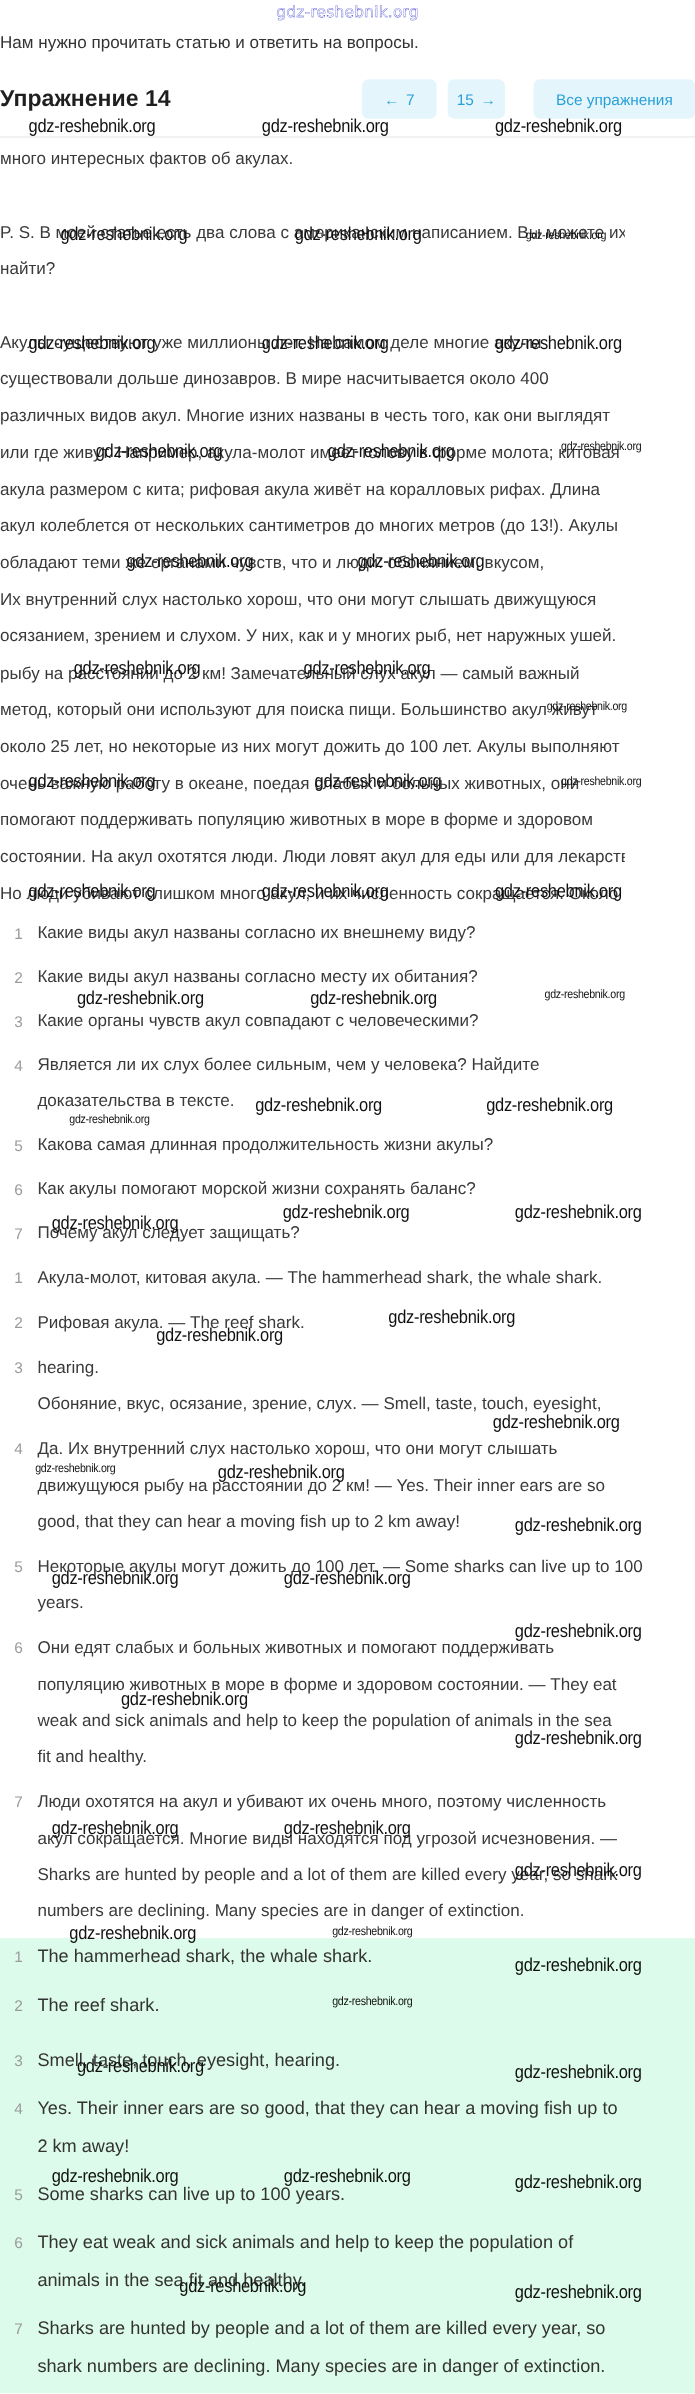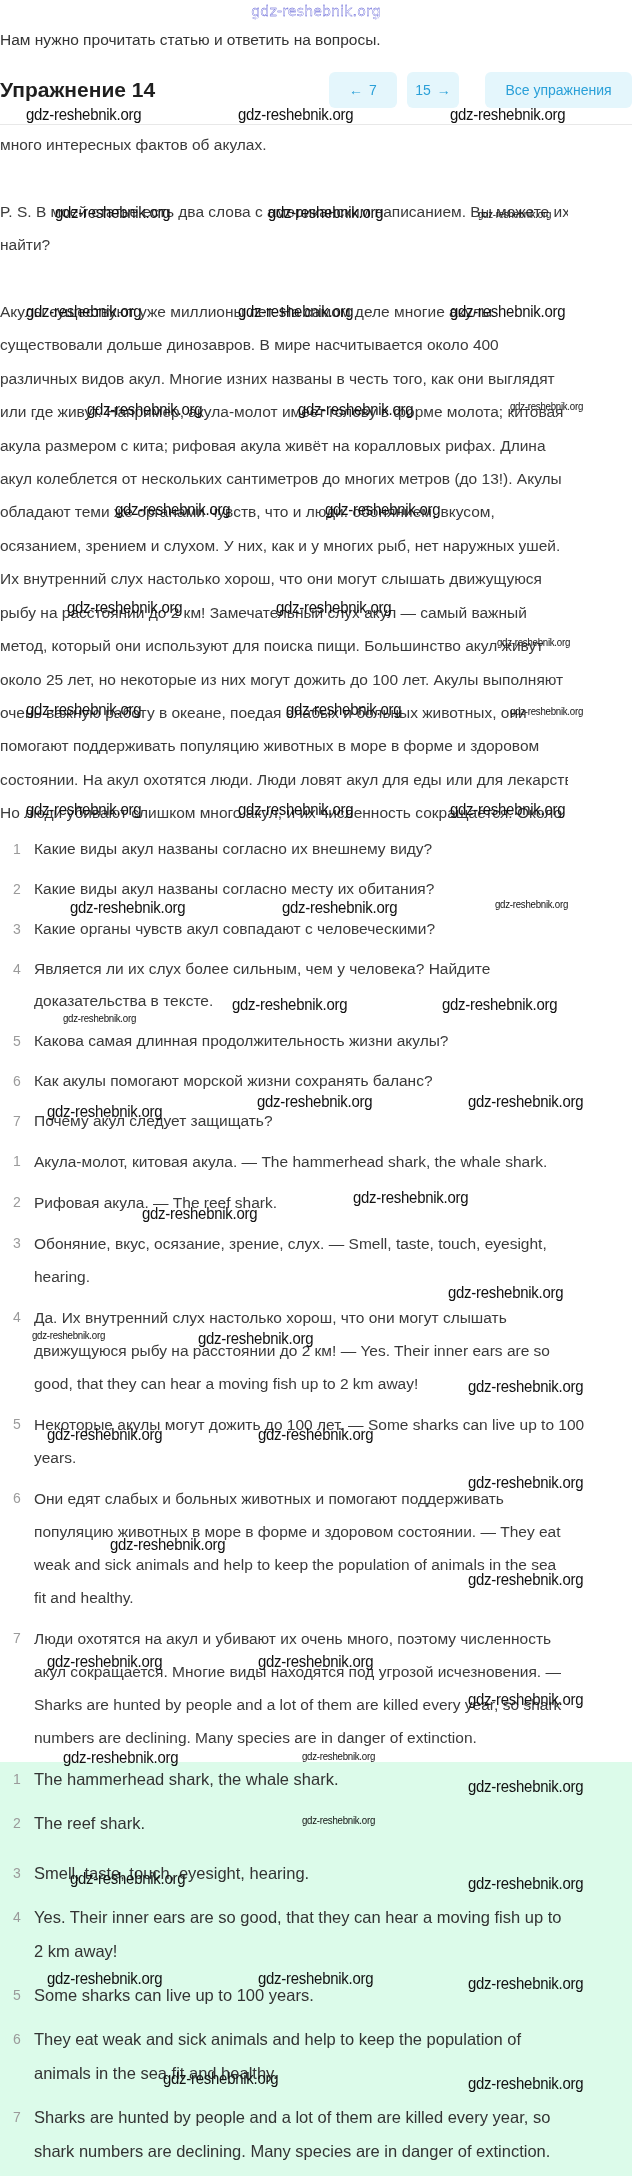--- a/index.html
+++ b/index.html
@@ -99,22 +99,22 @@
       <span class="line">P. S. В моей статье есть два слова с американским написанием. Вы можете их</span>
       <span class="line">найти?</span>
       <span class="line">&nbsp;</span>
       <span class="line">Акулы существуют уже миллионы лет. На самом деле многие акулы</span>
       <span class="line">существовали дольше динозавров. В мире насчитывается около 400</span>
       <span class="line">различных видов акул. Многие изних названы в честь того, как они выглядят</span>
       <span class="line">или где живут. Например, акула-молот имеет голову в форме молота; китовая</span>
       <span class="line">акула размером с кита; рифовая акула живёт на коралловых рифах. Длина</span>
       <span class="line">акул колеблется от нескольких сантиметров до многих метров (до 13!). Акулы</span>
       <span class="line">обладают теми же органами чувств, что и люди: обонянием, вкусом,</span>
+      <span class="line">Их внутренний слух настолько хорош, что они могут слышать движущуюся</span>
       <span class="line">осязанием, зрением и слухом. У них, как и у многих рыб, нет наружных ушей.</span>
-      <span class="line">Их внутренний слух настолько хорош, что они могут слышать движущуюся</span>
       <span class="line">рыбу на расстоянии до 2 км! Замечательный слух акул — самый важный</span>
       <span class="line">метод, который они используют для поиска пищи. Большинство акул живут</span>
       <span class="line">около 25 лет, но некоторые из них могут дожить до 100 лет. Акулы выполняют</span>
       <span class="line">очень важную работу в океане, поедая слабых и больных животных, они</span>
       <span class="line">помогают поддерживать популяцию животных в море в форме и здоровом</span>
       <span class="line">состоянии. На акул охотятся люди. Люди ловят акул для еды или для лекарств.</span>
       <span class="line">Но люди убивают слишком много акул, и их численность сокращается. Около</span>
     </div>
 </div>
 
@@ -154,22 +154,22 @@
     <div class="q-item" style="line-height: 33px; margin-bottom: 8px;">
       <span class="q-num">1</span>
       <div style="white-space: nowrap;">Акула-молот, китовая акула. — The hammerhead shark, the whale shark.</div>
     </div>
     <div class="q-item" style="line-height: 33px; margin-bottom: 8px;">
       <span class="q-num">2</span>
       <div style="white-space: nowrap;">Рифовая акула. — The reef shark.</div>
     </div>
     <div class="q-item" style="line-height: 33px; margin-bottom: 8px;">
       <span class="q-num">3</span>
+      <div style="white-space: nowrap;">hearing.</div>
       <div style="white-space: nowrap;">Обоняние, вкус, осязание, зрение, слух. — Smell, taste, touch, eyesight,</div>
-      <div style="white-space: nowrap;">hearing.</div>
     </div>
     <div class="q-item" style="line-height: 33px; margin-bottom: 8px;">
       <span class="q-num">4</span>
       <div style="white-space: nowrap;">Да. Их внутренний слух настолько хорош, что они могут слышать</div>
       <div style="white-space: nowrap;">движущуюся рыбу на расстоянии до 2 км! — Yes. Their inner ears are so</div>
       <div style="white-space: nowrap;">good, that they can hear a moving fish up to 2 km away!</div>
     </div>
     <div class="q-item" style="line-height: 33px; margin-bottom: 8px;">
       <span class="q-num">5</span>
       <div style="white-space: nowrap;">Некоторые акулы могут дожить до 100 лет. — Some sharks can live up to 100</div>

